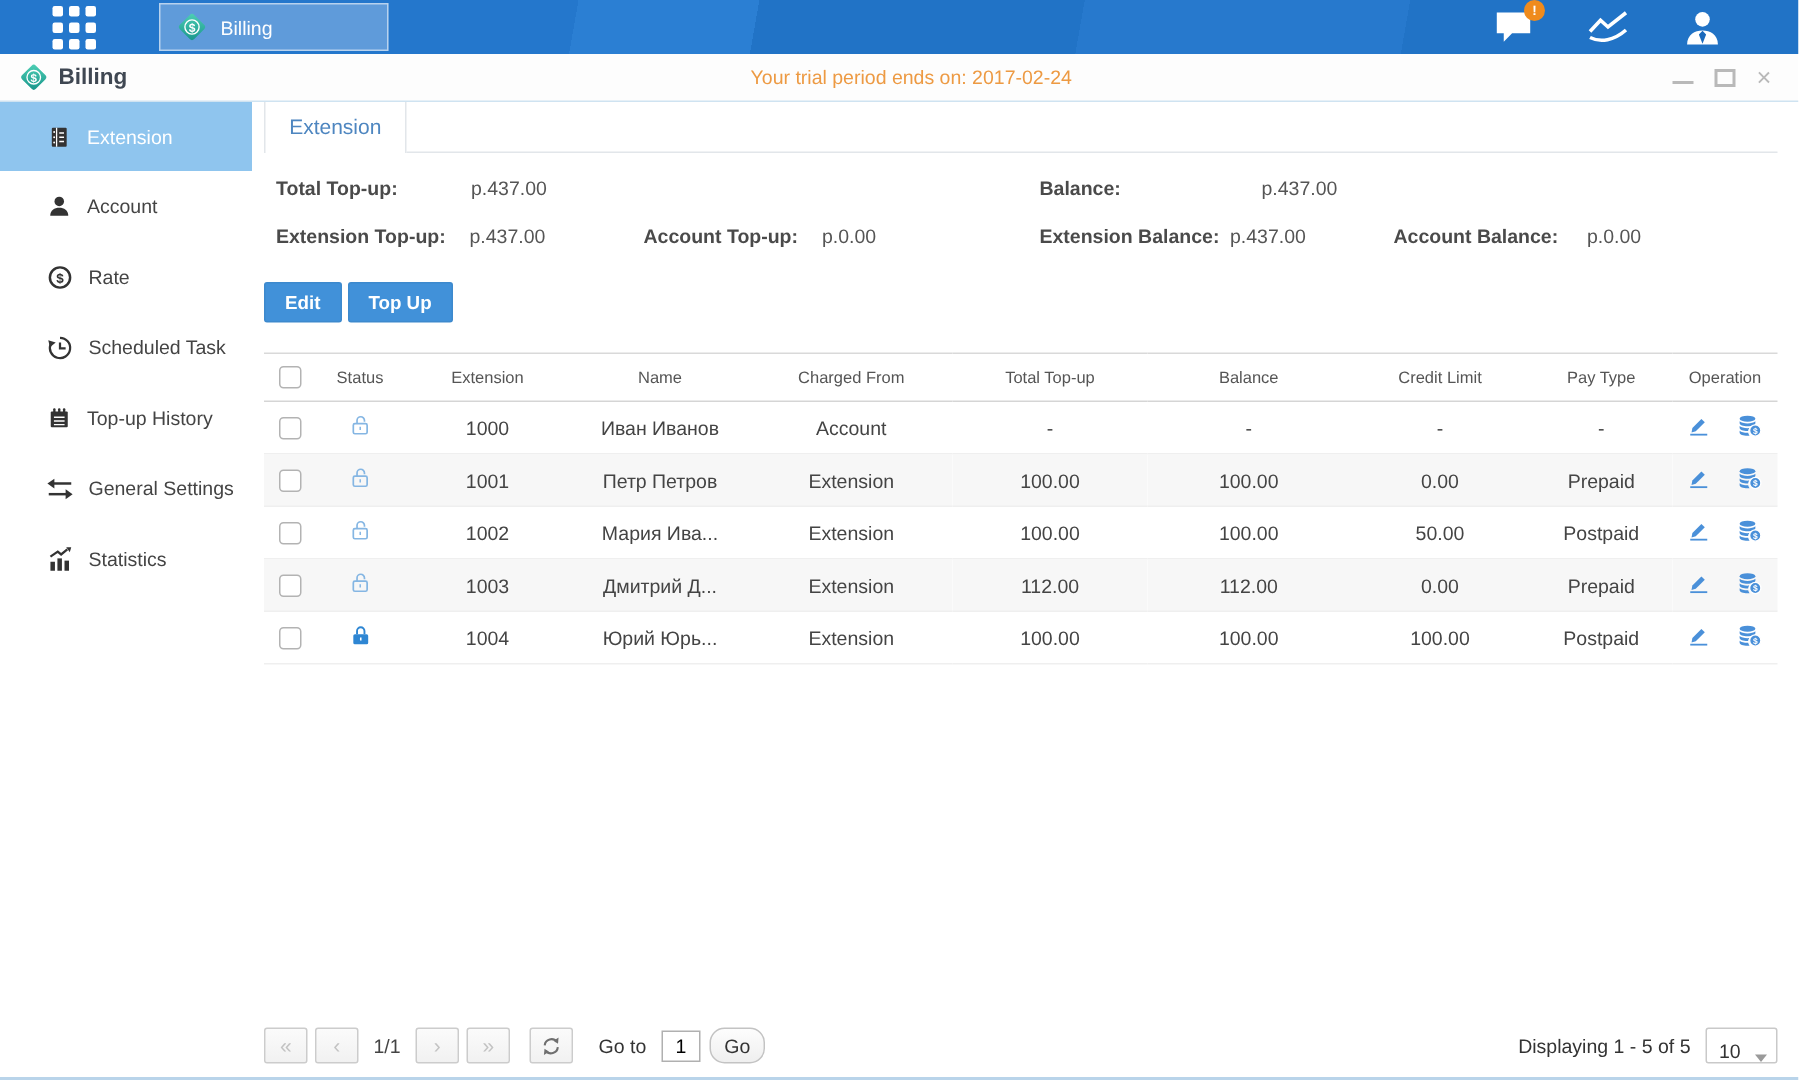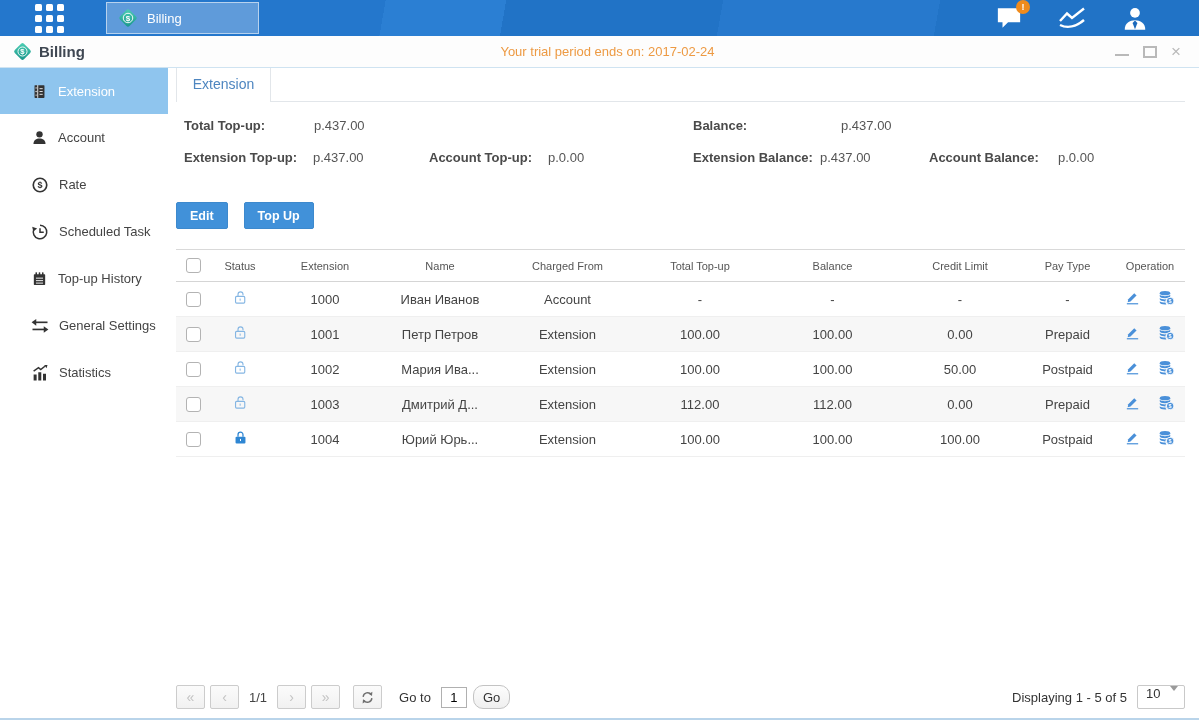--- a/index.html
+++ b/index.html
@@ -53,21 +53,21 @@
   .tab-active {
     width:95px; text-align:center; line-height:33px; background:#fff; color:#4e86c0; font-size:14px;
     border-left:1px solid #e2e6ea; border-right:1px solid #e2e6ea; margin-bottom:-1px; cursor:pointer;
   }
 
   .summary { position:relative; height:78px; }
   .summary span { position:absolute; white-space:nowrap; }
   .s-label { font-weight:bold; color:#4a4a4a; }
   .s-value { color:#555; }
 
-  .btn-row { margin-top:22px; display:flex; gap:16px; }
+  .btn-row { margin-top:8px; display:flex; gap:4px; }
   .btn-blue {
     background:#4191d9; color:#fff; border:1px solid #3d89cd; border-radius:2px; height:27px;
     font-size:12.5px; font-weight:bold; padding:0 13px; cursor:pointer; font-family:"Liberation Sans",sans-serif;
   }
 
   
   table { margin-top:20px; width:100%; border-collapse:collapse; table-layout:fixed; }
   thead th { height:32px; font-weight:normal; color:#555; font-size:11px; border-top:1px solid #d9d9d9; border-bottom:1px solid #d5d5d5; text-align:center; }
   tbody td { height:35px; text-align:center; color:#444; font-size:13px; border-bottom:1px solid #efefef; overflow:hidden; white-space:nowrap; }
   tbody tr:nth-child(even) { background:#f7f7f7; }
@@ -82,21 +82,21 @@
   .pg-btn {
     width:29px; height:24px; border:1px solid #ccc; border-radius:2px; background:linear-gradient(#fbfbfb,#f1f1f1);
     display:flex; align-items:center; justify-content:center; color:#c3c3c3; font-size:14px; margin-right:5px; cursor:pointer;
   }
   .pg-ind { color:#444; margin:0 10px 0 5px; }
   .goto-label { margin:0 4px 0 12px; color:#333; }
   .goto-input { width:26px; height:21px; border:1px solid #b0b0b0; text-align:center; font-size:13px; margin:0 6px; font-family:"Liberation Sans",sans-serif; }
   .go-btn { height:24px; padding:0 9px; border:1px solid #c3c3c3; border-radius:10px; background:linear-gradient(#fdfdfd,#efefef); color:#333; font-size:13px; cursor:pointer; font-family:"Liberation Sans",sans-serif; }
   .pg-right { margin-left:auto; display:flex; align-items:center; gap:10px; }
   .displaying { color:#333; }
-  .page-size { width:48px; height:24px; border:1px solid #c9c9c9; border-radius:2px; background:#fff; display:flex; align-items:flex-start; cursor:pointer; }
+  .page-size { width:48px; height:24px; border:1px solid #c9c9c9; border-radius:2px; background:#fff; display:flex; align-items:flex-end; cursor:pointer; }
   .page-size .val { margin-left:8px; color:#333; }
   .caret { margin-left:auto; margin-right:6px; width:0; height:0; border-left:4px solid transparent; border-right:4px solid transparent; border-top:5px solid #9a9a9a; }
 </style>
 </head>
 <body>
 
 <div class="topbar">
   <div class="apps-grid">
     <i></i>
       <i></i>

